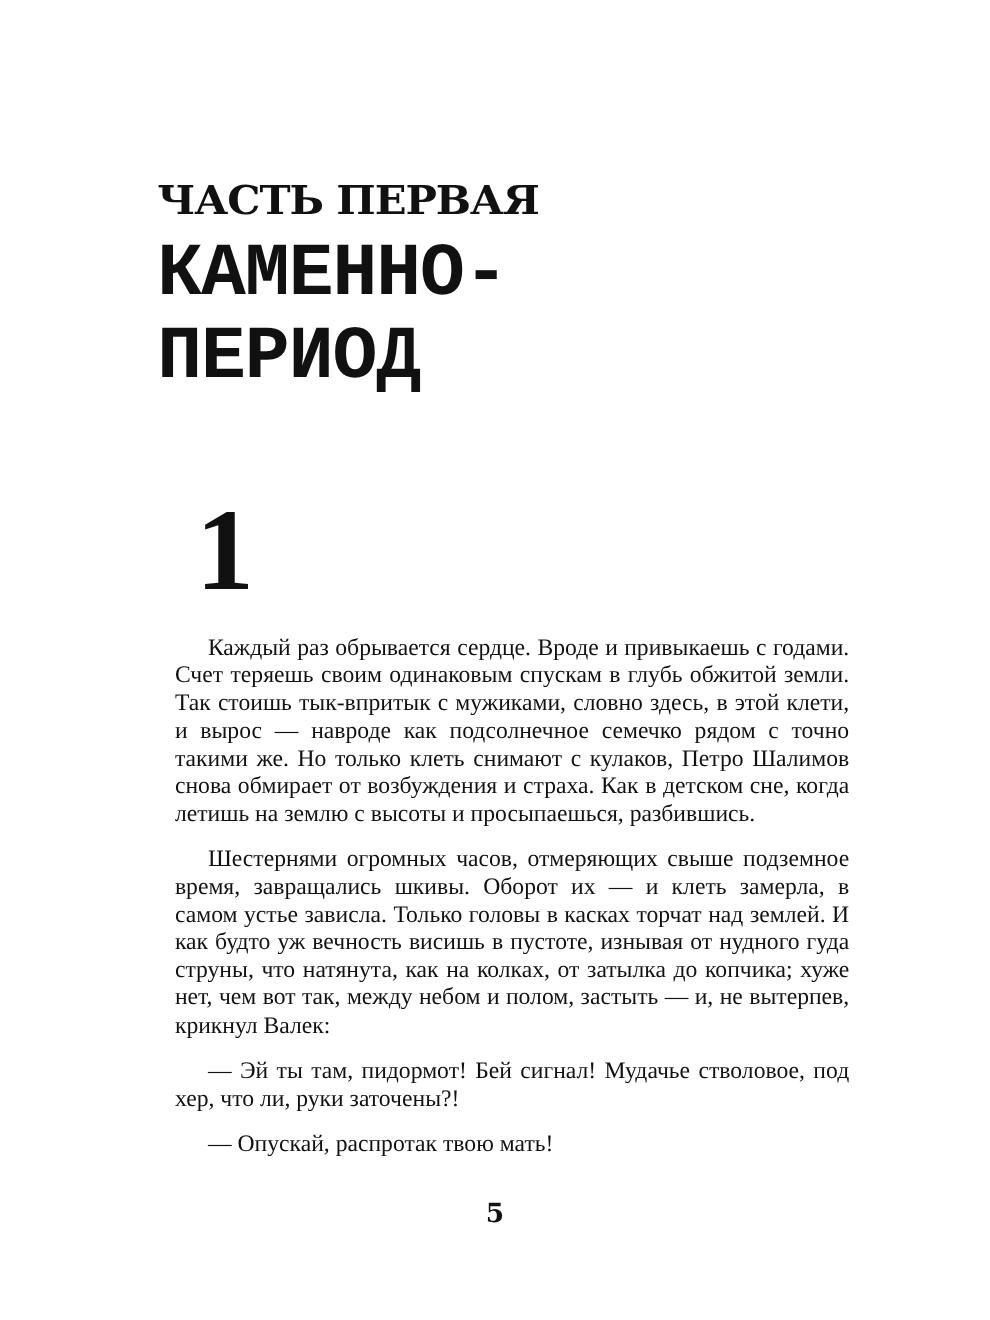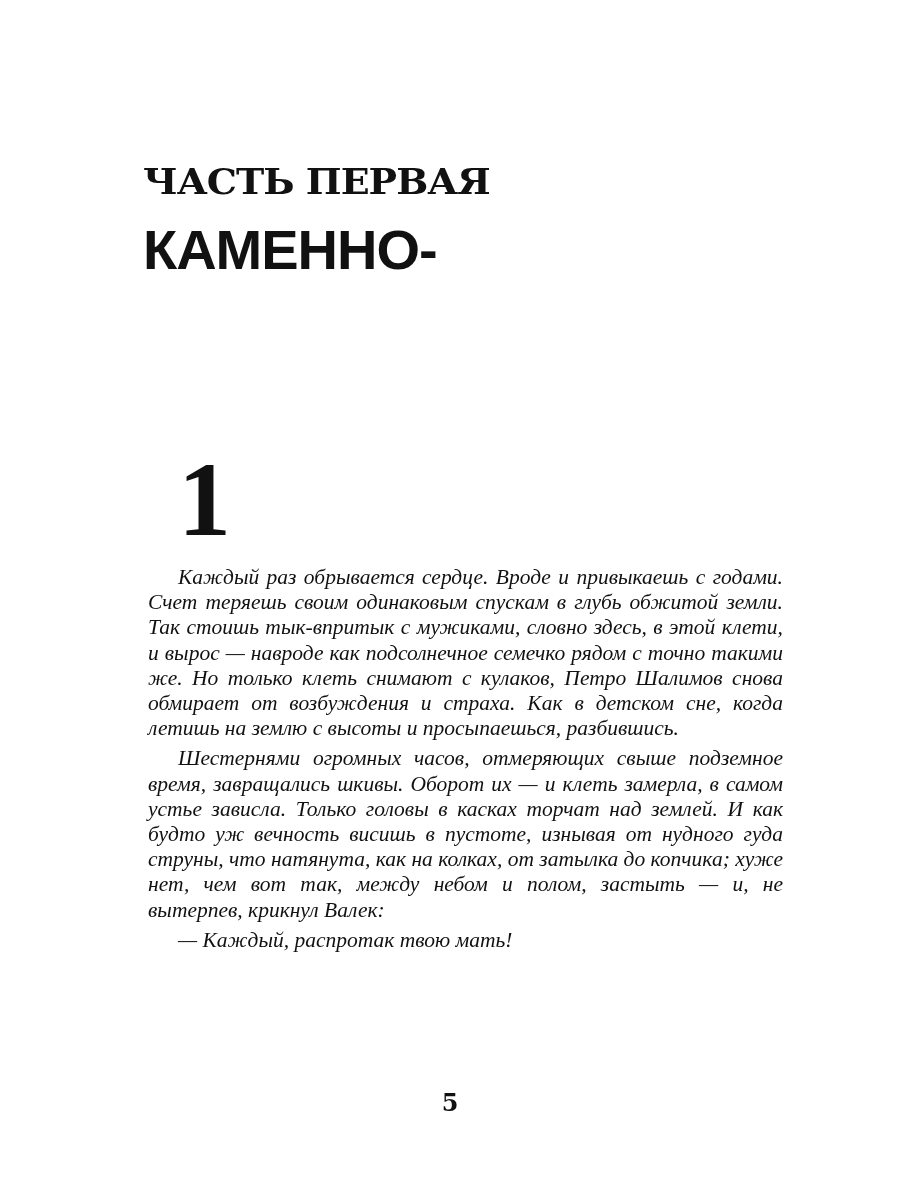--- a/index.html
+++ b/index.html
@@ -5,50 +5,52 @@
   html, body { margin: 0; padding: 0; background: #ffffff; }
   body { width: 900px; height: 1200px; position: relative; overflow: hidden; color: #111; }
   .part {
     position: absolute; left: 143px; top: 160px;
     font-family: "DejaVu Serif", serif; font-weight: 900;
     font-size: 38px; letter-spacing: -1px; line-height: 44px;
     transform: scaleY(0.95);
   }
   .title {
     position: absolute; left: 143px; top: 212px;
-    font-family: Liberation Sans, sans-serif; font-weight: 900;
-    font-size: 56px; line-height: 76px; letter-spacing: -1px;
+    font-family: Liberation Mono, monospace; font-weight: 900;
+    font-size: 68px; line-height: 76px; letter-spacing: -1px;
   }
   .title div { white-space: nowrap; }
   .chapter {
     position: absolute; left: 178px; top: 445px;
     font-family: "Liberation Serif", serif; font-weight: bold;
     font-size: 106px; line-height: 110px;
   }
   .body {
     position: absolute; left: 143px; top: 560px; width: 645px;
     font-family: "Liberation Serif", serif; font-size: 21.5px;
     line-height: 25.2px; text-align: justify;
   }
-  .body p { margin: 5px; text-indent: 30px; font-style: italic; }
+  .body p { margin: 16px; text-indent: 30px; }
   .page-num {
     position: absolute; left: 0; width: 900px; top: 1088px; text-align: center;
     font-family: "DejaVu Serif", serif; font-weight: 900; font-size: 24px;
   }
 </style>
 </head>
 <body>
 
 <div class="part">ЧАСТЬ ПЕРВАЯ</div>
 
 <div class="title">
   <div>КАМЕННО-</div>
+  <div>ПЕРИОД</div>
 </div>
 
 <div class="chapter">1</div>
 
 <div class="body">
   <p>Каждый раз обрывается сердце. Вроде и привыкаешь с годами. Счет теряешь своим одинаковым спускам в глубь обжитой земли. Так стоишь тык-впритык с мужиками, словно здесь, в этой клети, и вырос — навроде как подсолнечное семечко рядом с точно такими же. Но только клеть снимают с кулаков, Петро Шалимов снова обмирает от возбуждения и страха. Как в детском сне, когда летишь на землю с высоты и просыпаешься, разбившись.</p>
   <p>Шестернями огромных часов, отмеряющих свыше подземное время, завращались шкивы. Оборот их — и клеть замерла, в самом устье зависла. Только головы в касках торчат над землей. И как будто уж вечность висишь в пустоте, изнывая от нудного гуда струны, что натянута, как на колках, от затылка до копчика; хуже нет, чем вот так, между небом и полом, застыть — и, не вытерпев, крикнул Валек:</p>
-  <p>— Каждый, распротак твою мать!</p>
+  <p>— Эй ты там, пидормот! Бей сигнал! Мудачье стволовое, под хер, что ли, руки заточены?!</p>
+  <p>— Опускай, распротак твою мать!</p>
 </div>
 
 <div class="page-num">5</div>
 
 </body></html>

